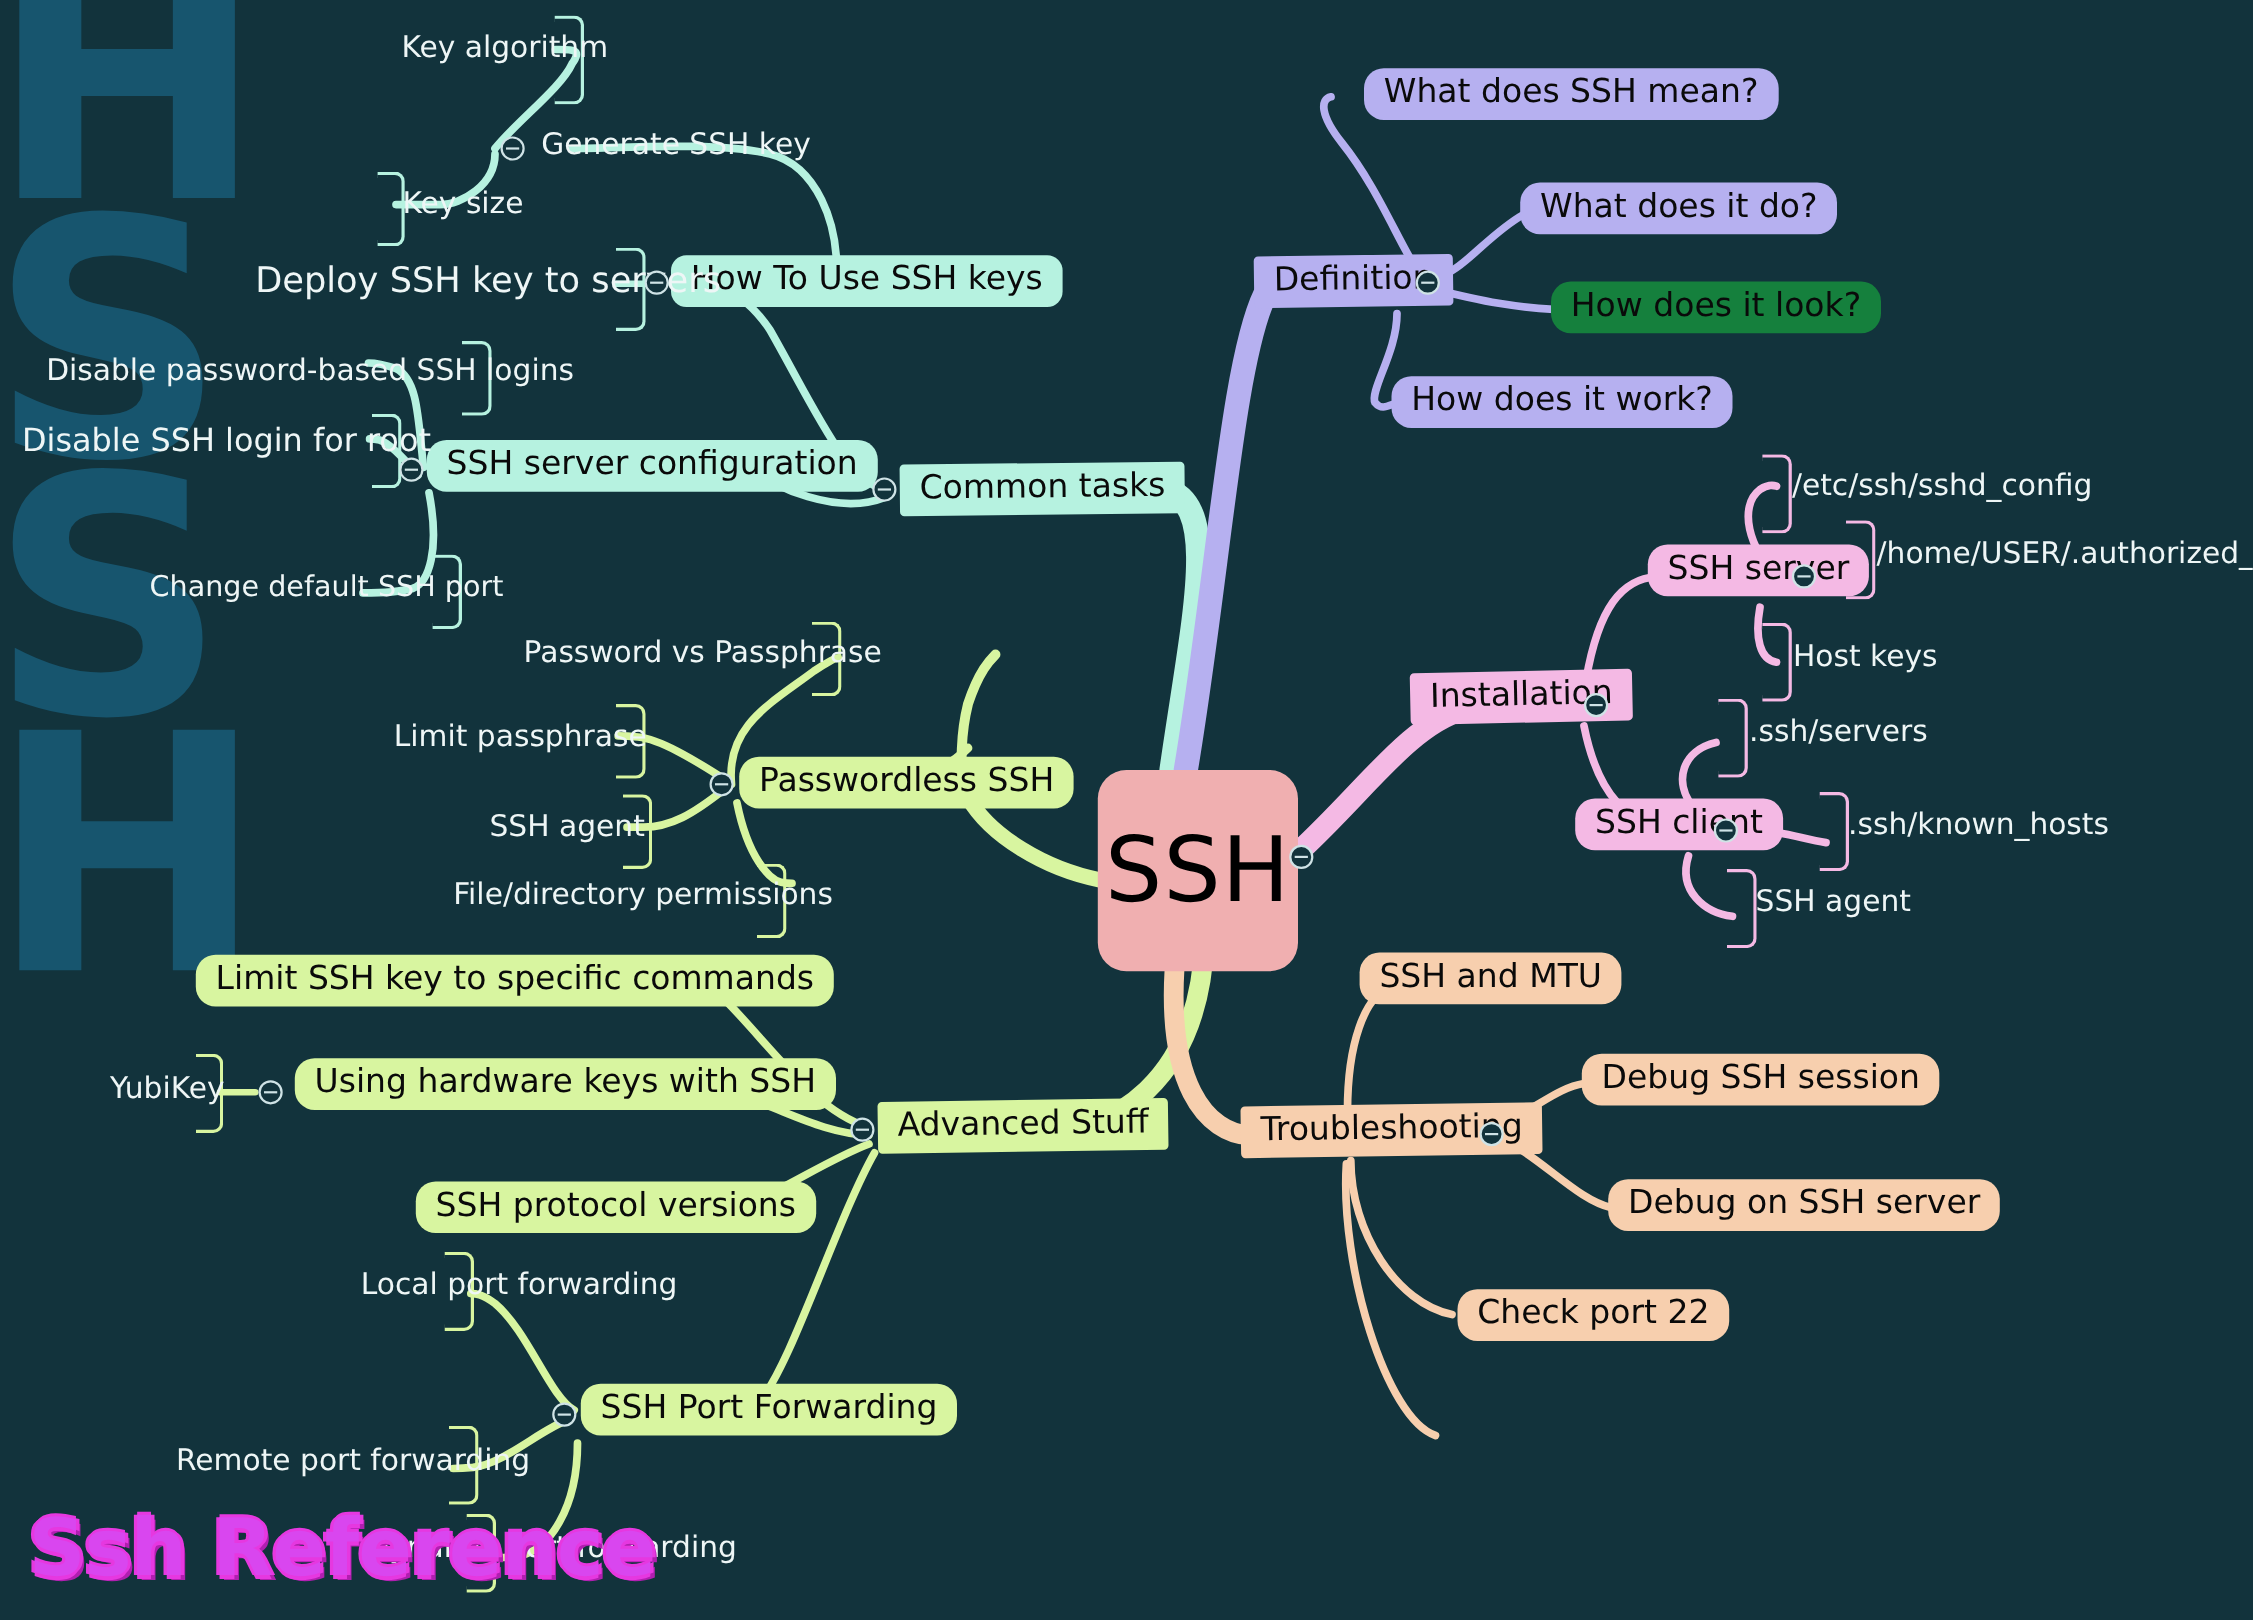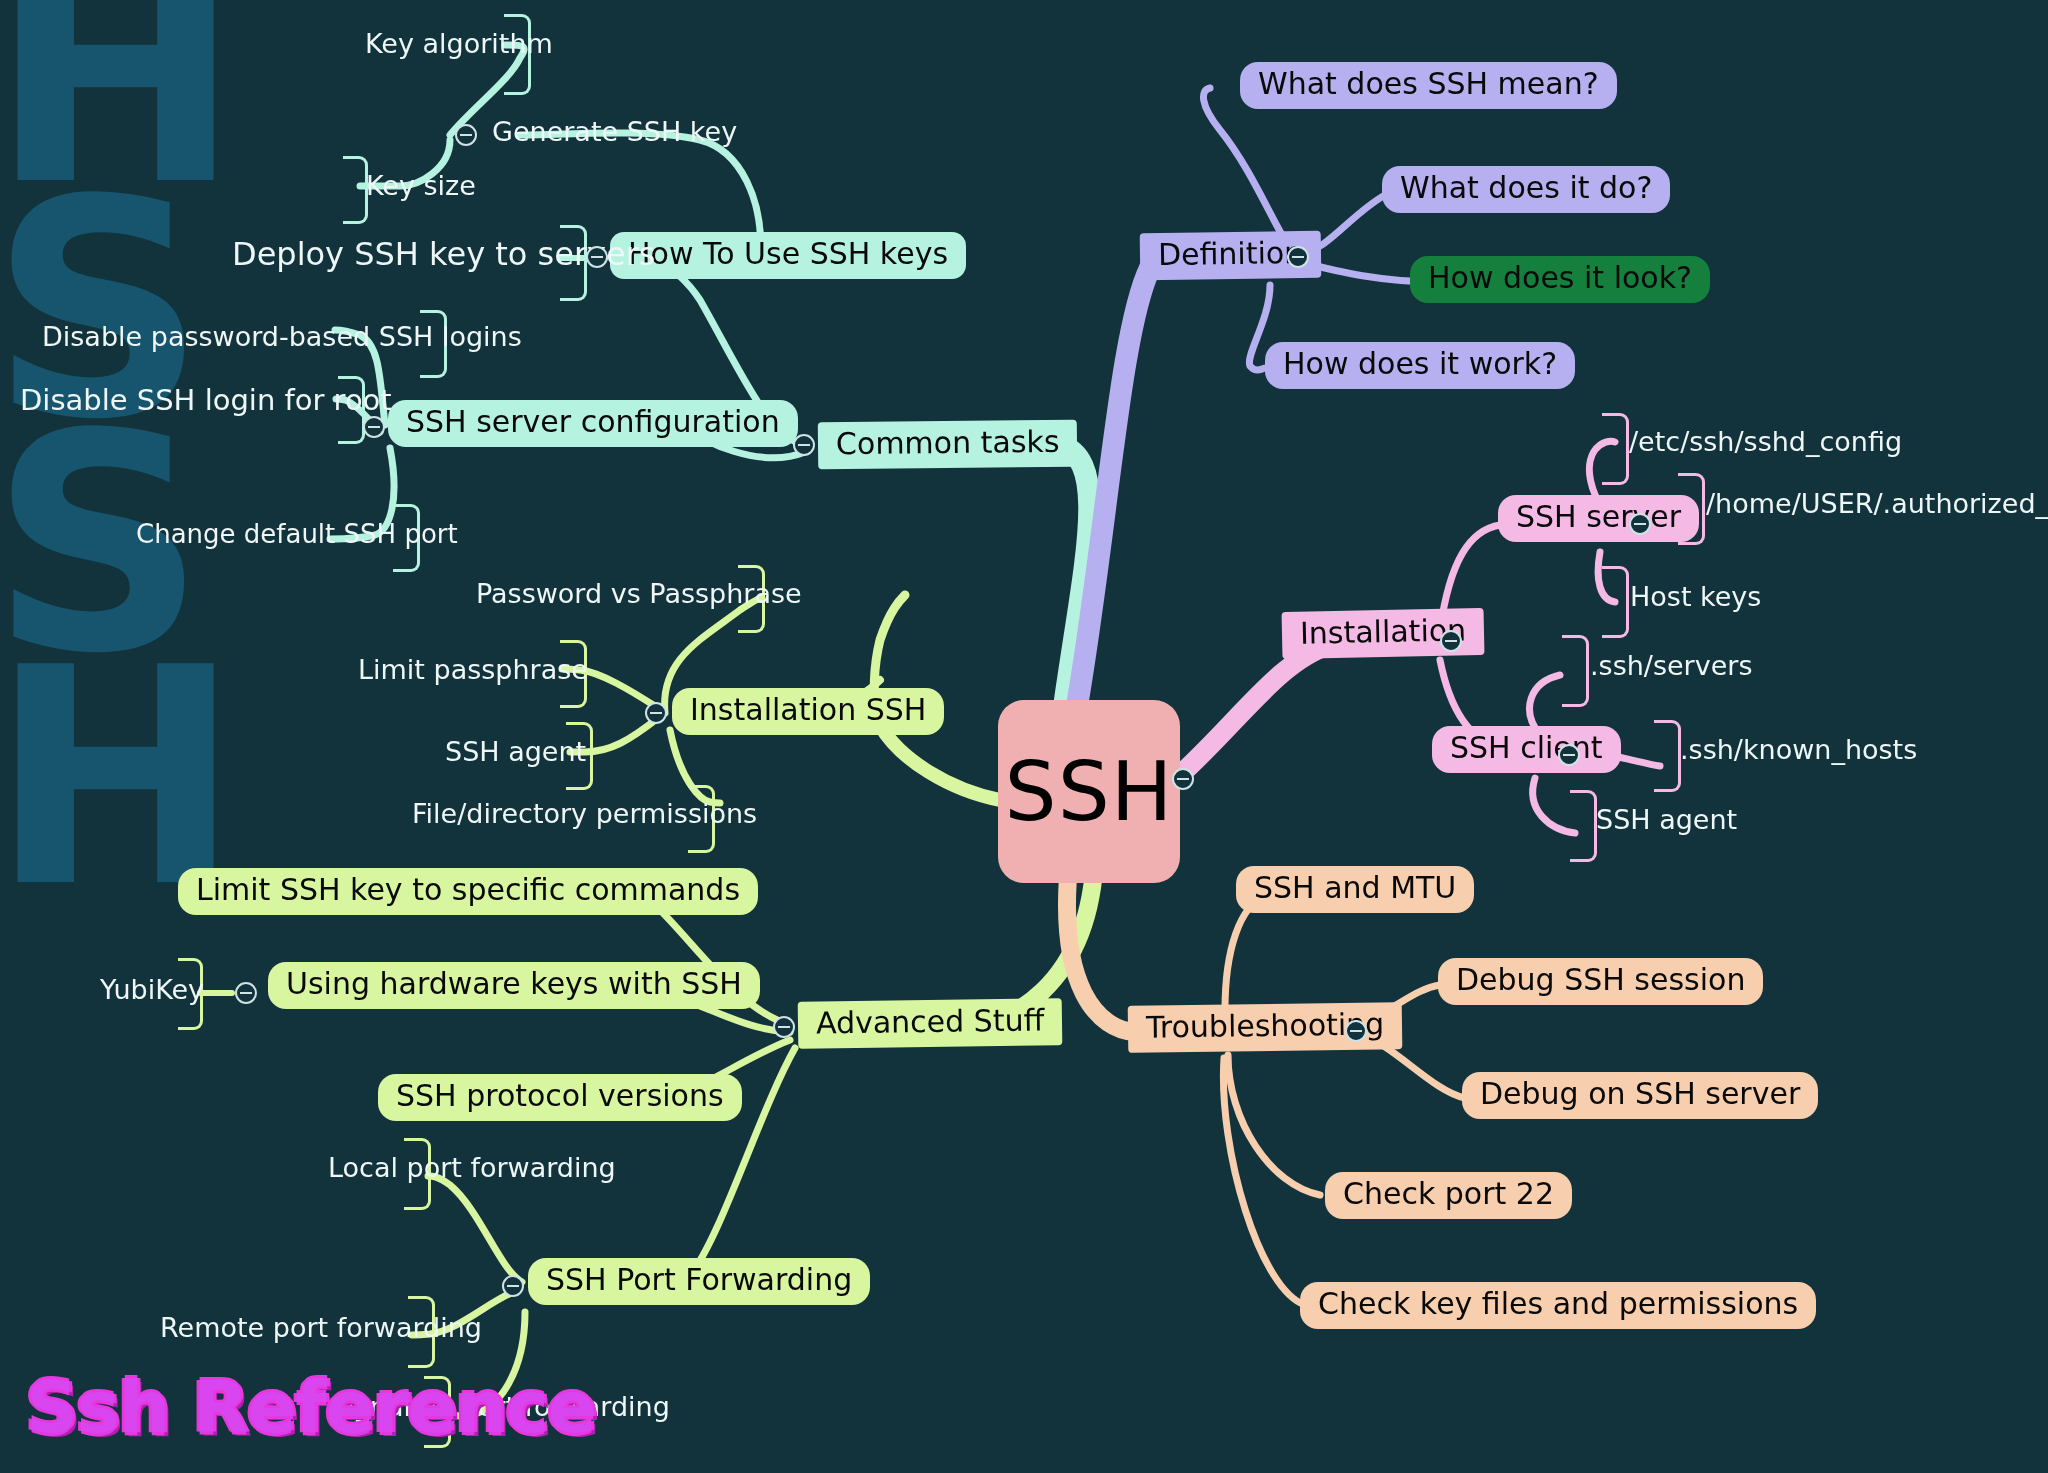--- a/index.html
+++ b/index.html
@@ -258,21 +258,21 @@
 
   <div class="bracket" style="left:1562px;top:635px;width:24px;height:66px;border-color:#f4b9e4;"></div>
   <div class="leaf" style="left:1590px;top:652px;">.ssh/servers</div>
 
   <div class="bracket" style="left:1654px;top:720px;width:24px;height:66px;border-color:#f4b9e4;"></div>
   <div class="leaf" style="left:1680px;top:736px;">.ssh/known_hosts</div>
 
   <div class="bracket" style="left:1570px;top:790px;width:24px;height:66px;border-color:#f4b9e4;"></div>
   <div class="leaf" style="left:1596px;top:806px;">SSH agent</div>
 
-  <div class="node rounded" style="left:672px;top:688px;background:#d8f5a0;">Installation SSH</div>
+  <div class="node rounded" style="left:672px;top:688px;background:#d8f5a0;">Passwordless SSH</div>
   <div class="handle" style="left:645px;top:702px;"></div>
 
   <div class="bracket" style="left:738px;top:565px;width:24px;height:62px;border-color:#d8f5a0;"></div>
   <div class="leaf" style="left:476px;top:580px;">Password vs Passphrase</div>
 
   <div class="bracket" style="left:560px;top:640px;width:24px;height:62px;border-color:#d8f5a0;"></div>
   <div class="leaf" style="left:358px;top:656px;">Limit passphrase</div>
 
   <div class="bracket" style="left:566px;top:722px;width:24px;height:62px;border-color:#d8f5a0;"></div>
   <div class="leaf" style="left:445px;top:738px;">SSH agent</div>
@@ -308,17 +308,16 @@
   <div class="handle" style="left:1345px;top:1020px;"></div>
 
   <div class="node rounded" style="left:1236px;top:866px;background:#f7cfae;">SSH and MTU</div>
 
   <div class="node rounded" style="left:1438px;top:958px;background:#f7cfae;">Debug SSH session</div>
 
   <div class="node rounded" style="left:1462px;top:1072px;background:#f7cfae;">Debug on SSH server</div>
 
   <div class="node rounded" style="left:1325px;top:1172px;background:#f7cfae;">Check port 22</div>
 
-  <div class="node rounded" style="left:1300px;top:1282px;background:#f7cfae;">Check key files and permissions</div>
 
   <div class="title-overlay">Ssh Reference</div>
 
 </div>
 
 </body></html>

